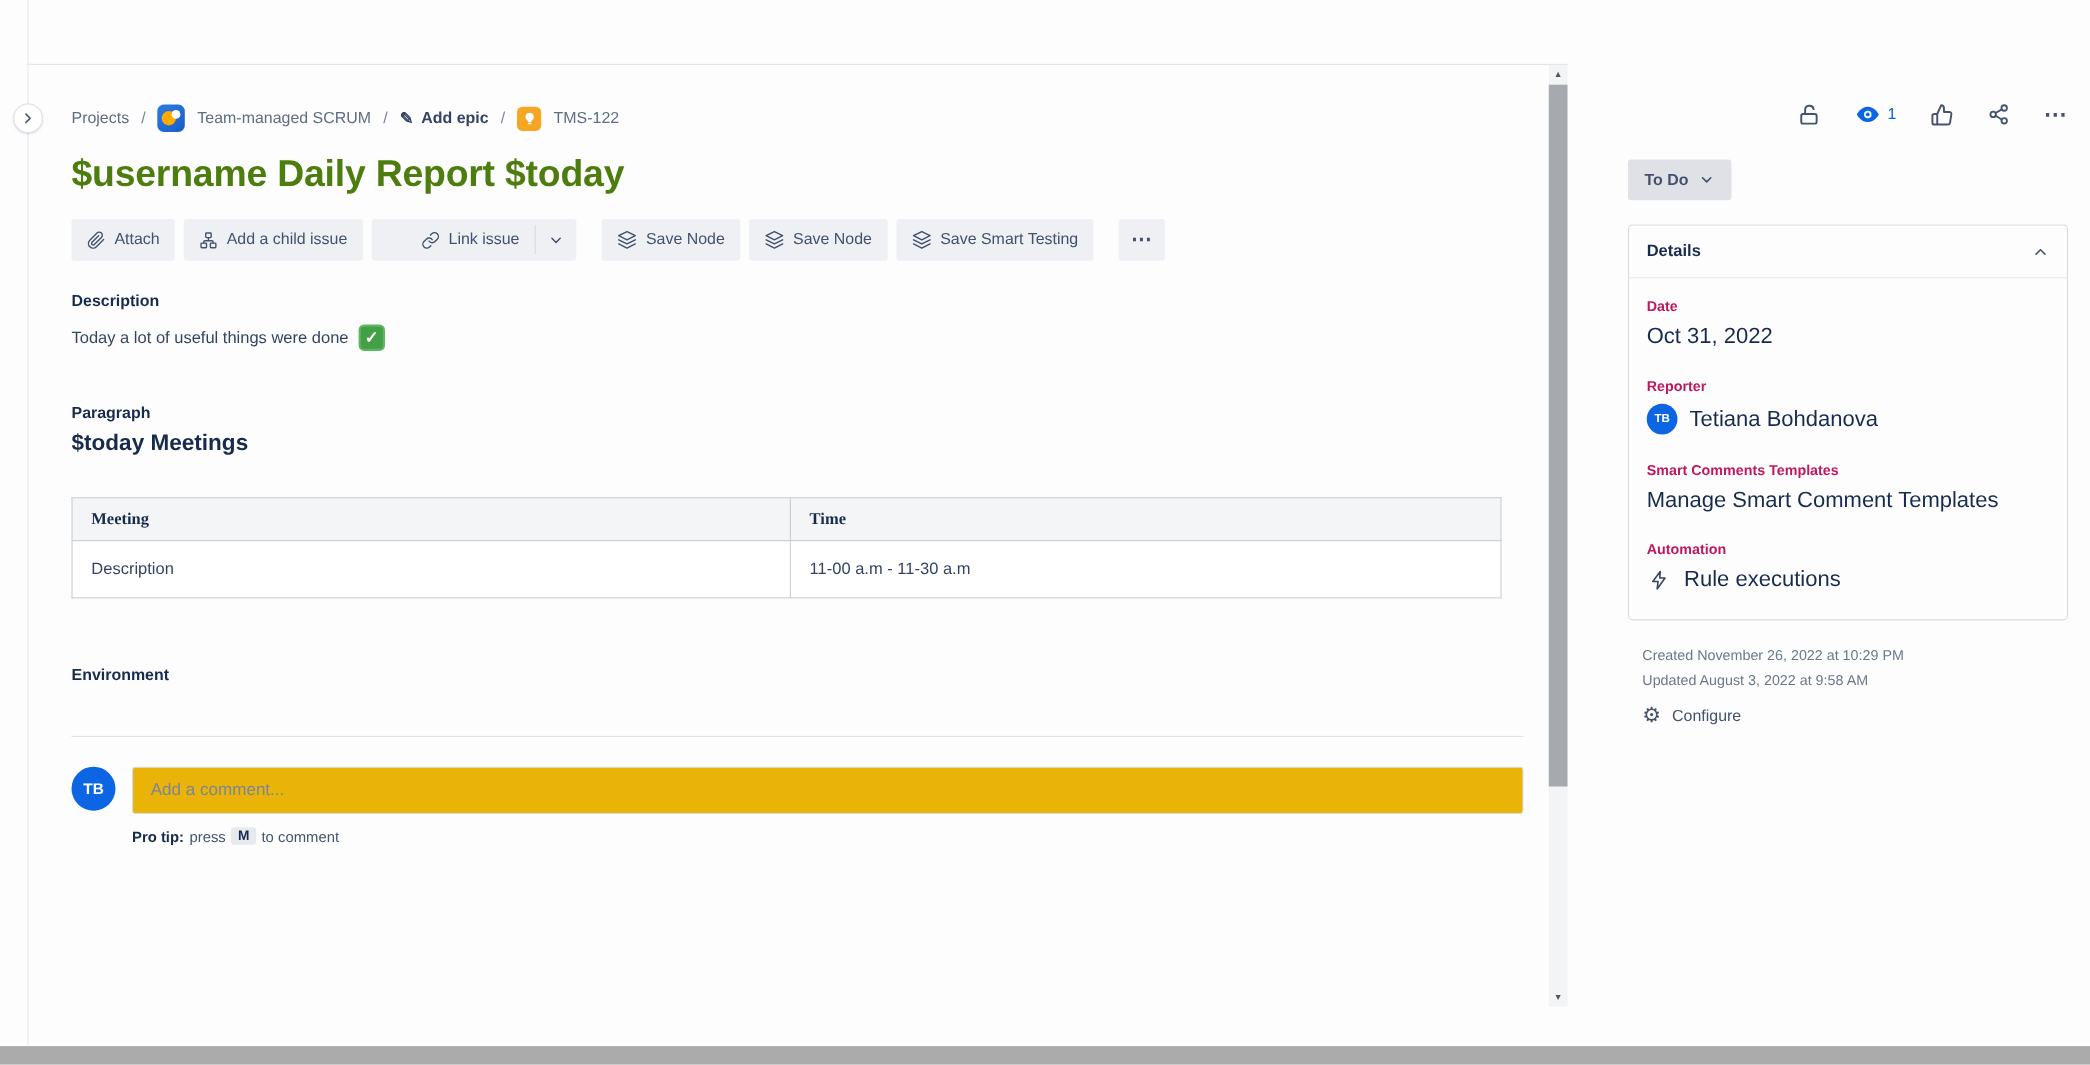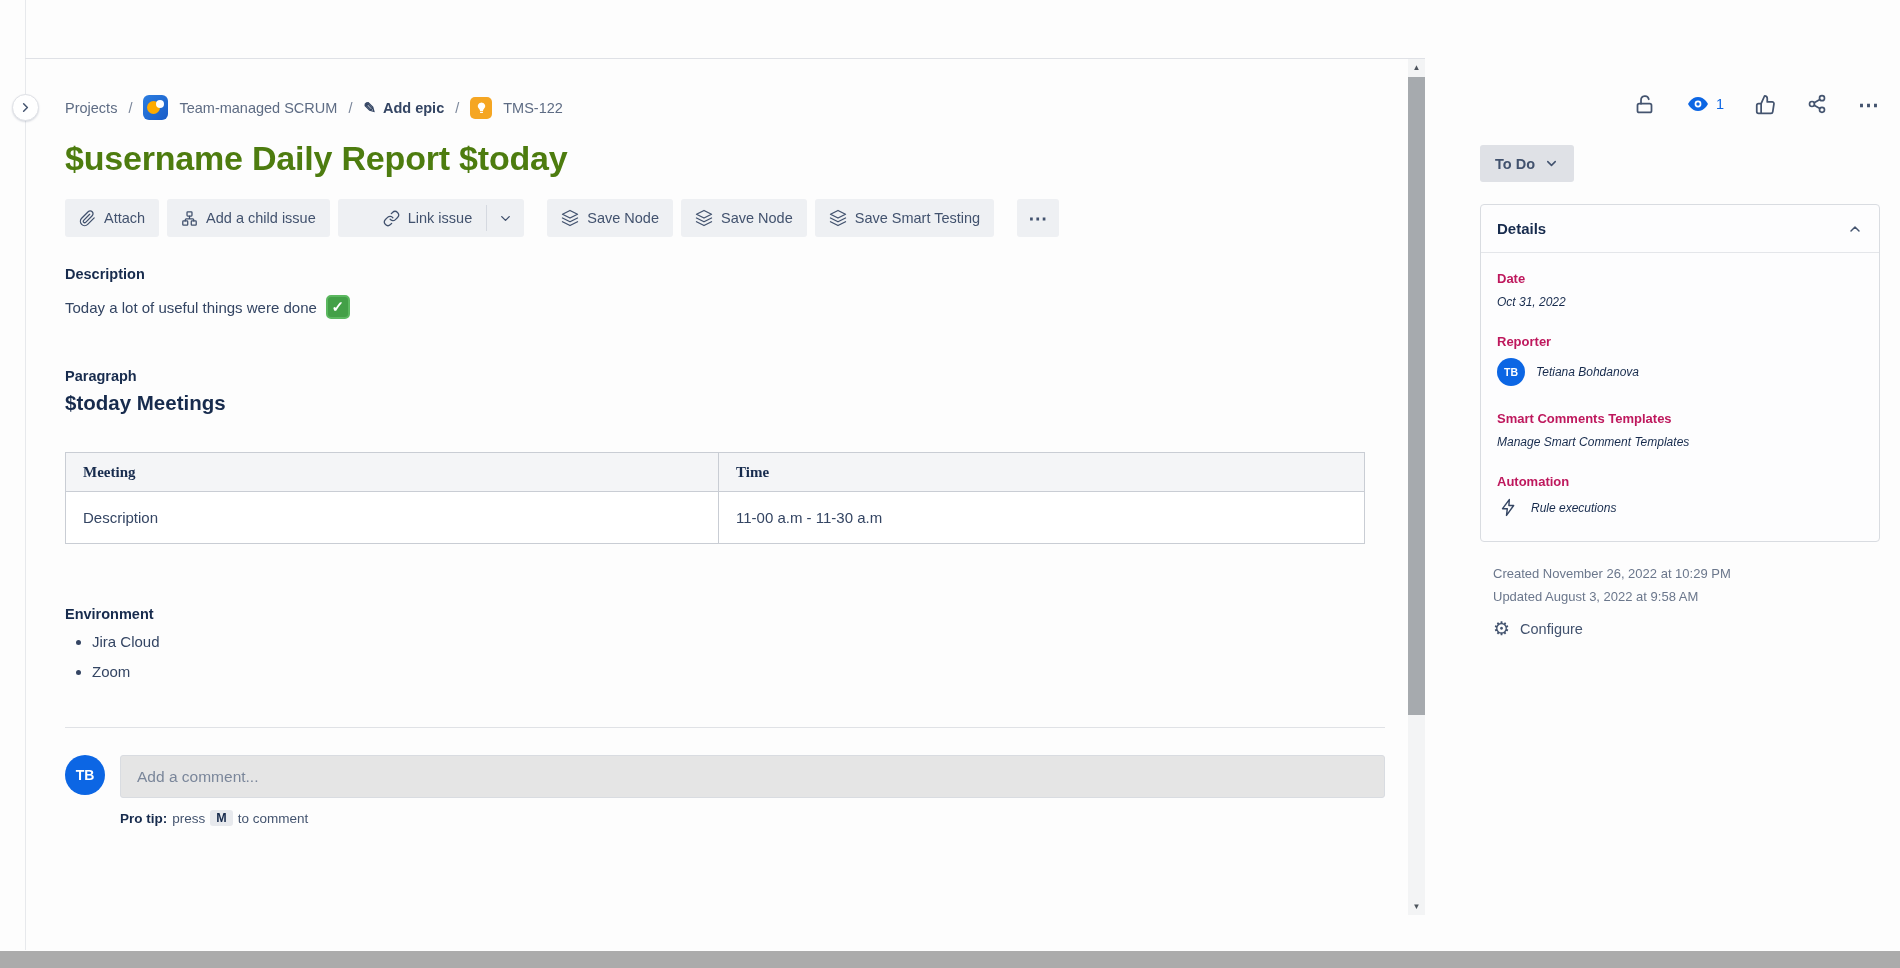--- a/index.html
+++ b/index.html
@@ -65,21 +65,21 @@
   .env-label { margin-top:62px; }
   .env-list { margin-top:11px; padding-left:27px; font-size:15px; color:#344563; }
   .env-list li { margin-bottom:13px; }
 
   .rule { margin-top:47px; width:1320px; height:1px; background:#e0e2e6; border:none; }
 
   .comment-row { margin-top:27px; display:flex; align-items:flex-start; gap:15px; }
   .avatar { width:40px; height:40px; border-radius:50%; background:#0c66e4; color:#fff;
     font-size:14px; font-weight:700; display:flex; align-items:center; justify-content:center; flex:none; cursor:pointer; }
   .comment-input { width:1265px; height:43px; border:1px solid #d9dce1; border-radius:3px;
-    background:#e5e5e5; padding:0 16px; font-size:15.5px; color:#344563; font-family:inherit; }
+    background:#eab308; padding:0 16px; font-size:15.5px; color:#344563; font-family:inherit; }
   .comment-input::placeholder { color:#7a869a; }
   .protip { margin-top:12px; margin-left:55px; font-size:13.5px; color:#44546f; display:flex; align-items:center; gap:5px; }
   .protip b { color:#172b4d; }
   .kbd { background:#e7e9ed; border-radius:3px; padding:1px 6px; font-weight:700; color:#172b4d; font-size:12.5px; }
 
   
   .scrollbar { position:absolute; left:1408px; top:59px; width:17px; height:856px; background:#f3f4f5; }
   .scroll-arrow { position:absolute; left:0; width:17px; height:17px; display:flex; align-items:center;
     justify-content:center; font-size:8px; color:#4d545c; cursor:pointer; }
   .scroll-up { top:0; }
@@ -98,21 +98,21 @@
     font-size:14.5px; font-weight:700; cursor:pointer; font-family:inherit; }
 
   .details { margin-top:22px; width:400px; border:1px solid #d9dce1; border-radius:4px; background:#fdfdfe; }
   .details-head { display:flex; align-items:center; justify-content:space-between; padding:15px 16px;
     border-bottom:1px solid #e4e6ea; cursor:pointer; }
   .details-title { font-size:15px; font-weight:700; color:#172b4d; }
   .details-body { padding:18px 16px 22px; }
   .fgroup { margin-bottom:25px; }
   .fgroup:last-child { margin-bottom:2px; }
   .flabel { font-size:13px; font-weight:600; color:#be185d; margin-bottom:9px; }
-  .fvalue { font-size:12px; color:#172b4d;font-style:italic; }
+  .fvalue { font-size:20px; color:#172b4d; }
   .freporter { display:flex; align-items:center; gap:11px; }
   .avatar-sm { width:28px; height:28px; border-radius:50%; background:#0c66e4; color:#fff;
     font-size:10.5px; font-weight:700; display:flex; align-items:center; justify-content:center; }
   .frow-link { display:flex; align-items:center; gap:13px; color:#344563; cursor:pointer; padding-left:2px; }
 
   .side-foot { margin-top:20px; padding-left:13px; font-size:13px; color:#6b778c; }
   .side-foot .meta { line-height:23px; }
   .configure { margin-top:11px; display:flex; align-items:center; gap:10px; color:#42526e;
     font-size:14.5px; font-weight:500; cursor:pointer; }
   .gear { font-size:19px; color:#44546f; line-height:1; }
@@ -258,24 +258,20 @@
       </thead>
       <tbody>
         <tr>
           <td>Description</td>
           <td>11-00 a.m - 11-30 a.m</td>
         </tr>
       </tbody>
     </table>
 
     <div class="sec-label env-label">Environment</div>
-    <ul class="env-list">
-      <li>Jira Cloud</li>
-      <li>Zoom</li>
-    </ul>
 
     <hr class="rule">
 
     <div class="comment-row">
       <div class="avatar">TB</div>
       <input class="comment-input" type="text" placeholder="Add a comment..." style="">
     </div>
     <div class="protip">
       <b>Pro tip:</b>
       <span>press</span>

